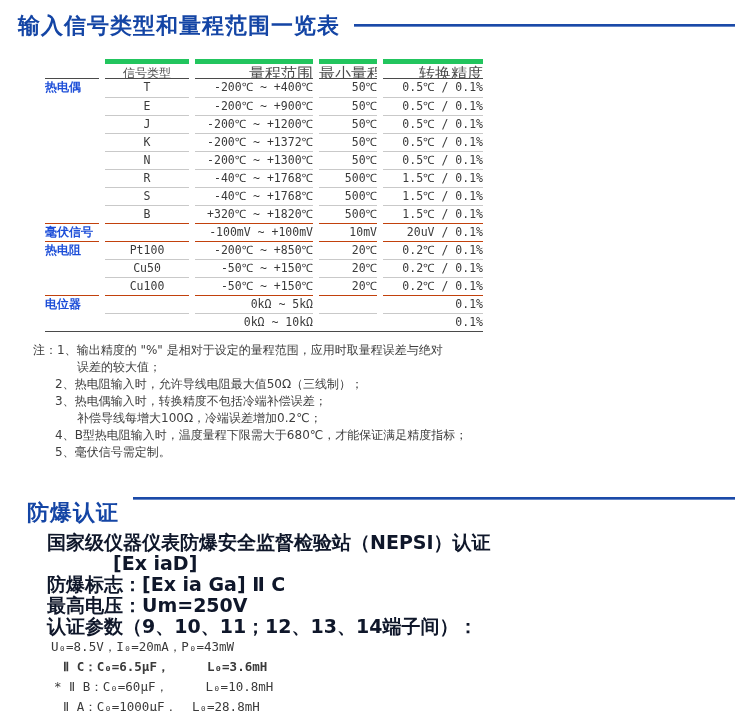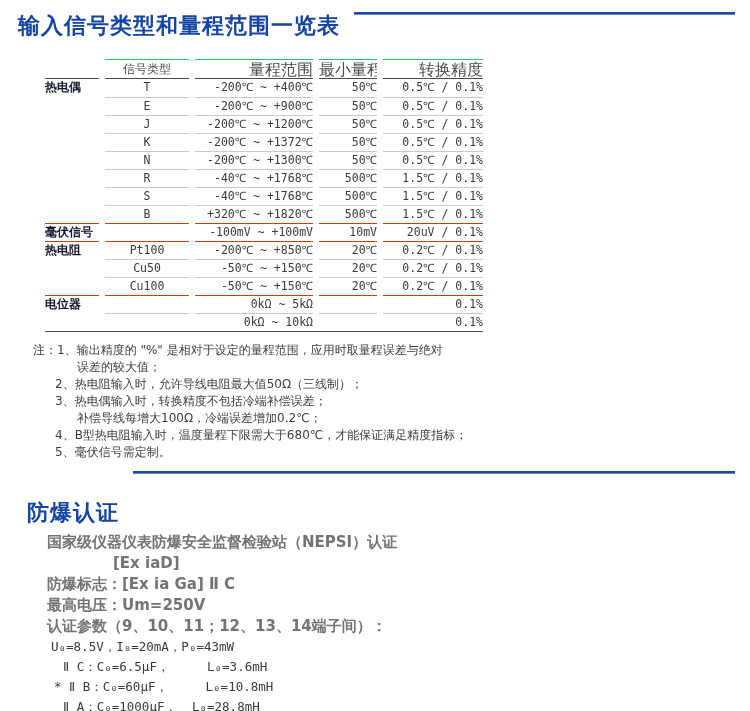--- a/index.html
+++ b/index.html
@@ -2,51 +2,51 @@
 <html><head>
 <meta charset="utf-8">
 <style>
   html,body{margin:0;padding:0;}
   body{
     width:750px;height:711px;overflow:hidden;background:#ffffff;
     font-family:"DejaVu Sans", sans-serif;
     -webkit-font-smoothing:antialiased;
   }
   
-  .sec-head{display:flex;margin:0 15px 0 18px;}
+  .sec-head{display:flex;align-items:center;margin:0 15px 0 18px;}
   .sec-head h1{font-size:22px;font-weight:bold;color:#1445a5;margin:0;line-height:27px;letter-spacing:1px;white-space:nowrap;}
   .sec-head .rule{flex:1;height:3px;margin-left:14px;background:linear-gradient(to bottom,#1b4aa8 0%,#1b4aa8 62%,#9fb5de 100%);}
   .t1{padding-top:12px;}
   .t2{margin-top:10px;}
   .t2 h1{margin-left:9px;margin-top:28px;}
 
   
   .table{margin:20px 0 0 45px;width:438px;border-bottom:1px solid #4a4a4a;font-size:12px;color:#3a3a3a;}
   .row{display:grid;grid-template-columns:54px 84px 118px 58px 100px;column-gap:6px;height:18px;line-height:17px;}
   .row.hdr{height:20px;line-height:19px;color:#4c4c4c;}
   .row span{display:block;overflow:hidden;white-space:nowrap;}
-  .hdr .d{border-top:1px solid #22c55e;border-bottom:1px solid #4a4a4a;}
+  .hdr .d{border-top:5px solid #22c55e;border-bottom:1px solid #4a4a4a;}
   .hdr .c0{border-bottom:1px solid #4a4a4a;}
   .row.dark-top > span{border-top:1px solid #c2410c;}
   .row.light-top > span.d{border-top:1px solid #c9c9c9;}
-  .c0{font-weight:bold;color:#0f172a;}
+  .c0{font-weight:bold;color:#1d4ed8;}
   .c1{text-align:center;}
   .c2,.c3,.c4{text-align:right;}
   .row .mono{font-family:"DejaVu Sans Mono", monospace;font-size:11.5px;}
   .hdr .c1{text-align:center;font-family:"DejaVu Sans", sans-serif;font-size:12px;}
   .hdr .c2,.hdr .c3,.hdr .c4{font-family:"DejaVu Sans", sans-serif;font-size:16px;}
 
   
   .notes{margin:10px 0 0 33px;font-size:12px;color:#3d3d3d;}
   .notes div{line-height:17px;white-space:pre;}
 
   
   .cert{margin:6px 0 0 33px;color:#3a3a3a;}
   .cert div{white-space:pre;}
-  .cert .b{font-weight:bold;color:#737373;font-size:15px;line-height:21px;font-family:"DejaVu Sans", sans-serif;}
+  .cert .b{font-weight:bold;color:#0f172a;font-size:19px;line-height:21px;font-family:"DejaVu Sans", sans-serif;}
   .cert .n{font-size:12.5px;line-height:20px;font-family:"DejaVu Sans Mono", monospace;}
 </style>
 </head>
 <body>
 
 <div>
 
   <header class="sec-head t1">
     <h1 style="color: rgb(20, 69, 165);">输入信号类型和量程范围一览表</h1>
     <div class="rule"></div>
@@ -175,19 +175,19 @@
     <div class="rule"></div>
   </header>
 
   <div class="cert" id="cert">
       <div class="b" style="padding-left: 14px;">国家级仪器仪表防爆安全监督检验站（NEPSI）认证</div>
       <div class="b" style="padding-left: 80px;">[Ex iaD]</div>
       <div class="b" style="padding-left: 14px;">防爆标志：[Ex ia Ga] Ⅱ C</div>
       <div class="b" style="padding-left: 14px;">最高电压：Um=250V</div>
       <div class="b" style="padding-left: 14px;">认证参数（9、10、11；12、13、14端子间）：</div>
       <div class="n" style="padding-left: 18px;">U₀=8.5V，I₀=20mA，P₀=43mW</div>
-      <div class="n" style="padding-left: 30px;">Ⅱ C：C₀=6.5μF，     L₀=3.6mH</div>
+      <div class="n" style="padding-left: 30px; font-weight: bold;">Ⅱ C：C₀=6.5μF，     L₀=3.6mH</div>
       <div class="n" style="padding-left: 21px;">* Ⅱ B：C₀=60μF，     L₀=10.8mH</div>
       <div class="n" style="padding-left: 30px;">Ⅱ A：C₀=1000μF，  L₀=28.8mH</div>
       <div class="n" style="padding-left: 0px;">* Ⅱ B认证参数也适用粉尘防爆[Ex iaD]</div>
     </div>
 
 </div>
 
 </body></html>

